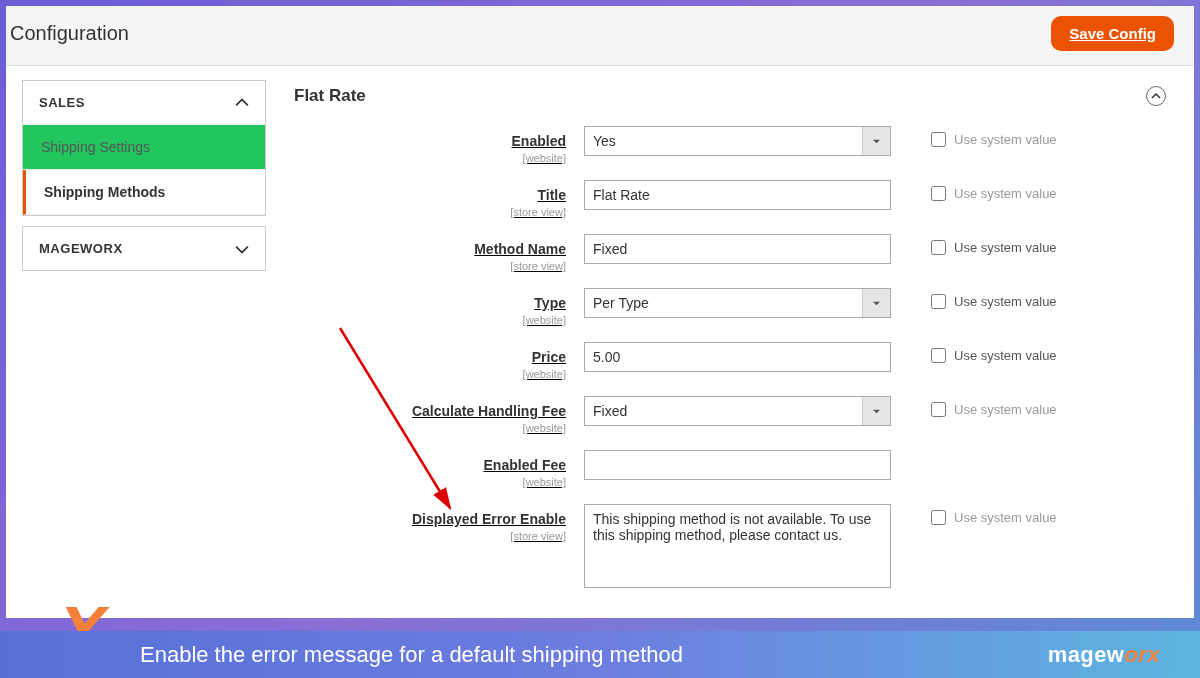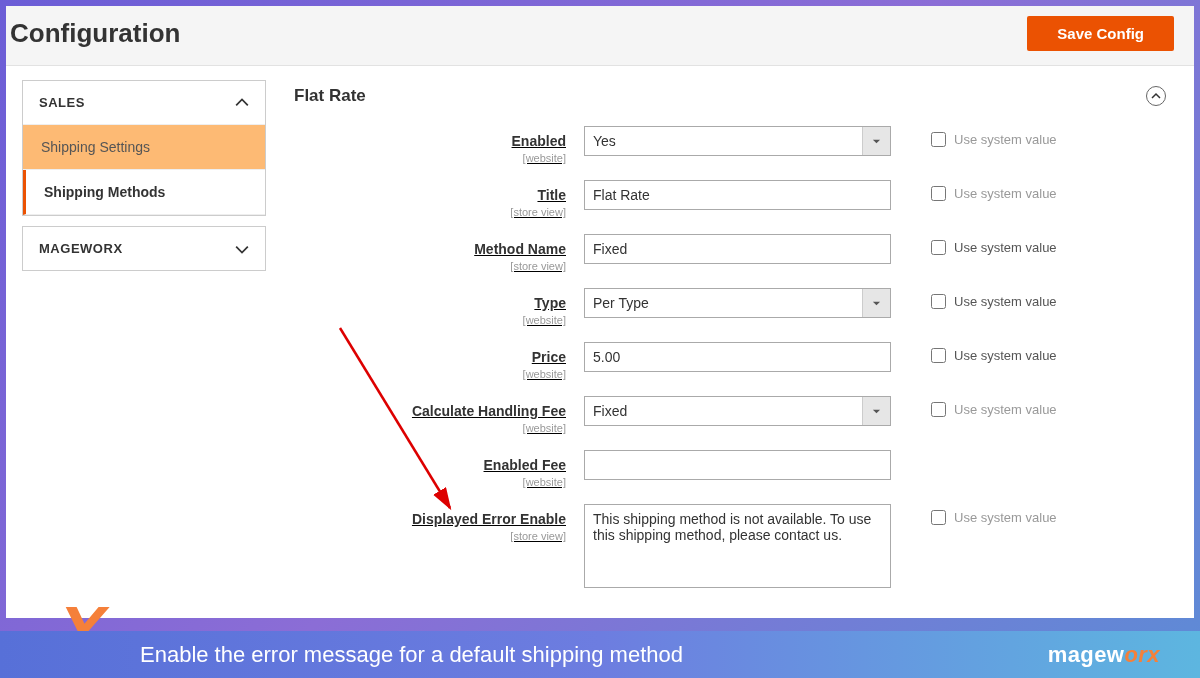--- a/index.html
+++ b/index.html
@@ -20,33 +20,34 @@
   }
   .page-header {
     display: flex;
     justify-content: space-between;
     align-items: center;
     padding: 10px 20px 14px 4px;
     border-bottom: 1px solid #e2e2e2;
     background: #f5f5f5;
   }
   .page-title {
-    font-size: 26px;
-    font-weight: 700;
+    font-size: 20px;
+    font-weight: 400;
     color: #333;
   }
   .btn-save {
     background: #eb5202;
     color: #fff;
     border: none;
-    padding: 9px 30px;
+    padding: 9px 18px;
     font-size: 15px;
     font-weight: 600;
     cursor: pointer;
-    border-radius: 2px;
+    border-radius: 10px;
+    text-decoration: underline;
   }
   .main-body {
     display: flex;
     flex: 1;
     overflow: hidden;
     background:#fff;
   }
   .sidebar {
     width: 270px;
     padding: 14px 10px 0 16px;
@@ -62,21 +63,21 @@
     align-items: center;
     padding: 14px 16px;
     font-size: 13px;
     font-weight: 700;
     color: #333;
     text-transform: uppercase;
     letter-spacing: .04em;
     cursor: pointer;
     border-bottom:1px solid #eee;
   }
-  .tab-items { background:#fdba74; }
+  .tab-items { background:#22c55e; }
   .tab-item {
     padding: 14px 18px;
     font-size: 14px;
     color: #555;
     cursor: pointer;
     border-bottom:1px solid #eee;
   }
   .tab-item.active {
     background:#fff;
     border-left: 3px solid #eb5202;

